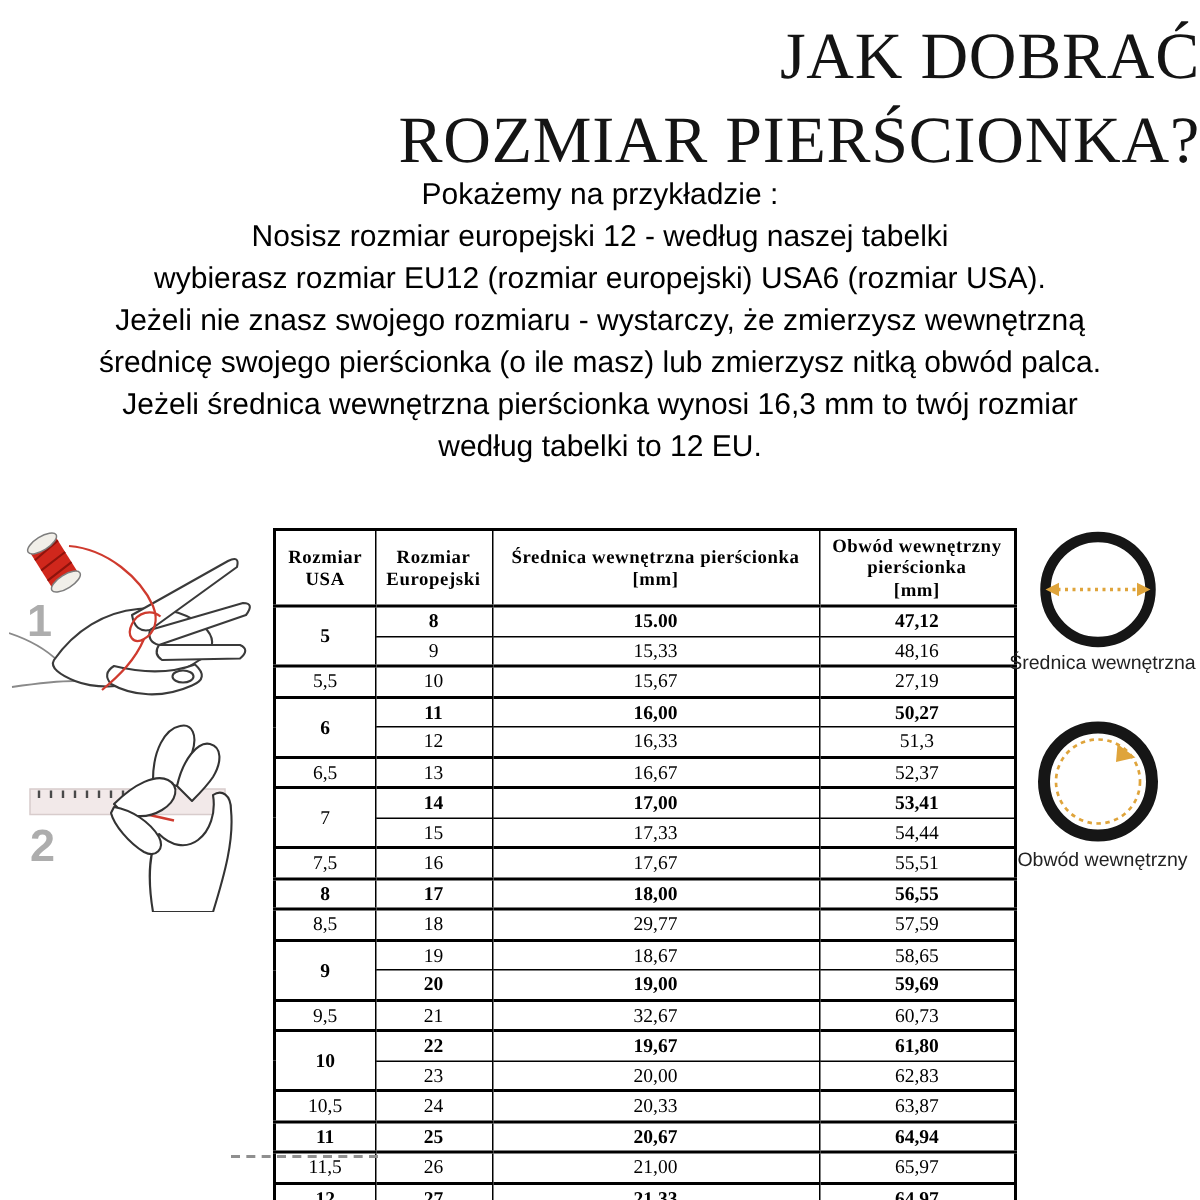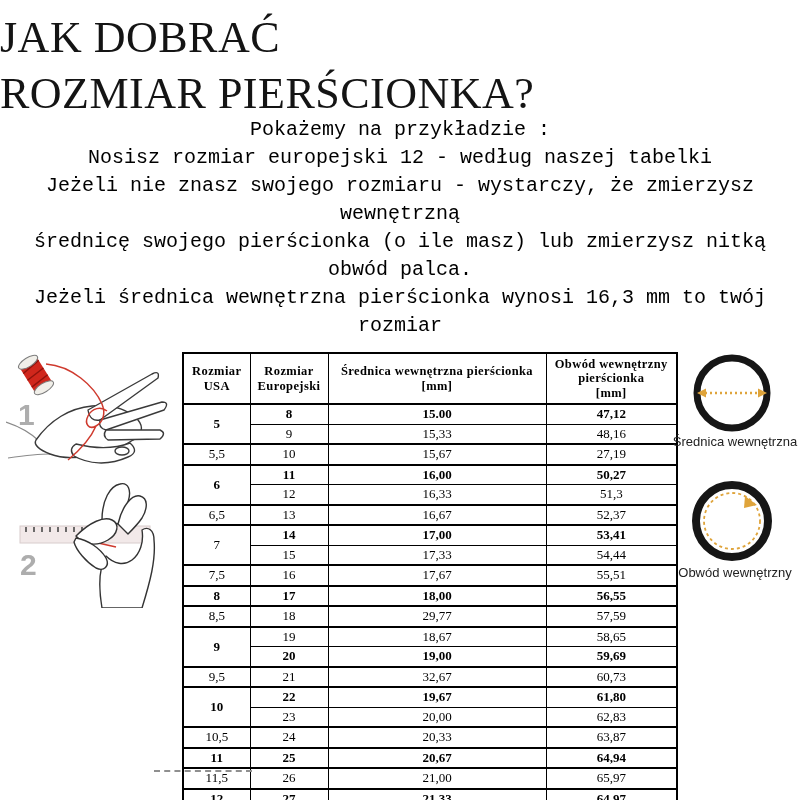--- a/index.html
+++ b/index.html
@@ -1,24 +1,24 @@
 <!DOCTYPE html>
 <html><head>
 <meta charset="utf-8">
 <style>
   html,body{margin:0;padding:0;background:#fff;}
   .page{position:relative;width:800px;height:800px;overflow:hidden;background:#ffffff;
         font-family:"Liberation Sans",sans-serif;color:#111;}
   
-  .title{position:absolute;top:10px;left:0;width:800px;text-align:left;
+  .title{position:absolute;top:10px;left:0;width:800px;text-align:right;
          font-family:"Liberation Serif",serif;font-weight:400;color:#141414;
          font-size:44px;line-height:56px;letter-spacing:.5px;}
   
   .intro{position:absolute;top:116px;left:0;width:800px;text-align:center;
-         font-size:20px;line-height:28px;color:#000;font-family:Liberation Mono, monospace;}
+         font-size:20px;line-height:28px;color:#000;}
   
   table.sizes{position:absolute;left:182px;top:352px;width:494px;
               border-collapse:collapse;table-layout:fixed;
               font-family:"Liberation Serif",serif;font-size:13px;color:#000;
               border:2px solid #000;}
   table.sizes th,table.sizes td{border:1px solid #000;text-align:center;vertical-align:middle;padding:0 2px;}
   table.sizes th{font-weight:bold;font-size:12.5px;line-height:1.15;padding:3px 2px;white-space:pre-line;letter-spacing:.4px;}
   table.sizes td{height:18.5px;}
   table.sizes td.b{font-weight:bold;}
   table.sizes tr.group-start td{border-top-width:2px;}
@@ -48,23 +48,25 @@
 <div class="page">
 
   <div class="title">
     <div>JAK DOBRAĆ</div>
     <div>ROZMIAR PIERŚCIONKA?</div>
   </div>
 
   <div class="intro">
     <div>Pokażemy na przykładzie :</div>
     <div>Nosisz rozmiar europejski 12 - według naszej tabelki</div>
+    <div>wybierasz rozmiar EU12 (rozmiar europejski) USA6 (rozmiar USA).</div>
     <div>Jeżeli nie znasz swojego rozmiaru - wystarczy, że zmierzysz wewnętrzną</div>
     <div>średnicę swojego pierścionka (o ile masz) lub zmierzysz nitką obwód palca.</div>
     <div>Jeżeli średnica wewnętrzna pierścionka wynosi 16,3 mm to twój rozmiar</div>
+    <div>według tabelki to 12 EU.</div>
   </div>
 
   <svg class="illu illu1" width="172" height="122" viewBox="0 0 172 122">
     <path d="M0 74 C12 78 24 84 33 93 M2 110 C16 108 30 106 44 106" stroke="#8a8a8a" fill="none" stroke-width="1.2"></path>
     <g stroke="#3a3a3a" stroke-width="1.4" fill="#ffffff" stroke-linejoin="round" stroke-linecap="round">
       <path d="M30 92 C44 72 64 60 86 58 C106 56 122 62 132 72 C138 79 136 88 127 92 C104 108 64 114 44 106 C34 102 27 97 30 92 Z"></path>
       <path d="M82 62 L146 26 Q154 22 152 30 L94 72 Q84 74 82 62 Z"></path>
       <path d="M94 72 L156 54 Q164 54 158 62 L100 82 Q92 80 94 72 Z"></path>
       <path d="M100 82 L154 82 Q161 85 154 91 L102 92 Q96 88 100 82 Z"></path>
       <path d="M70 96 C90 101 108 101 124 95 Q134 104 122 109 C102 118 82 116 68 108 Q62 101 70 96 Z"></path>

